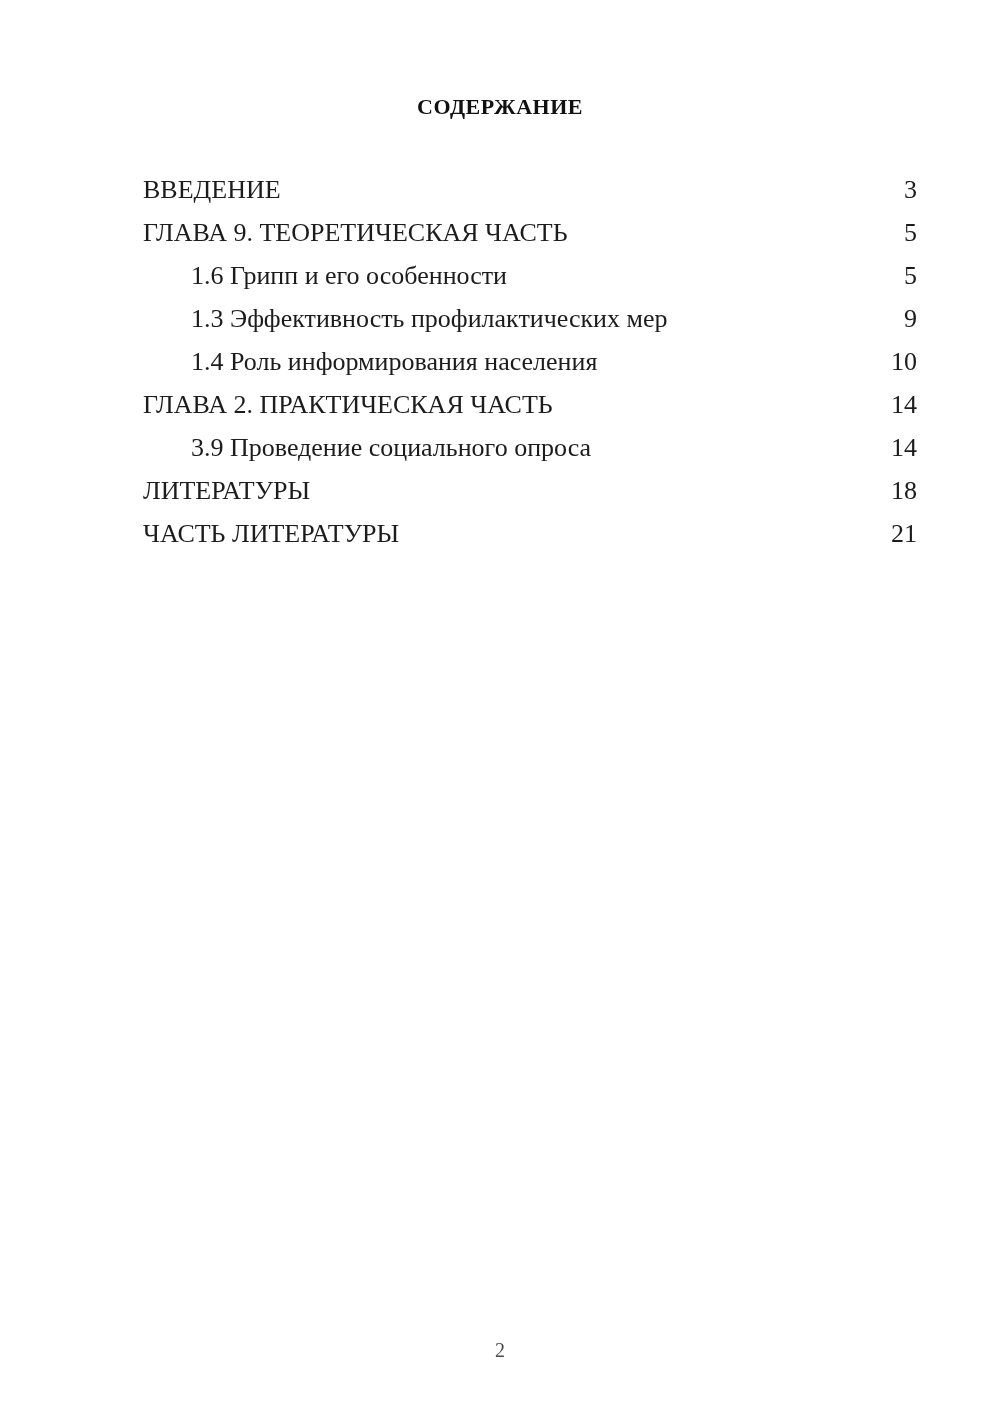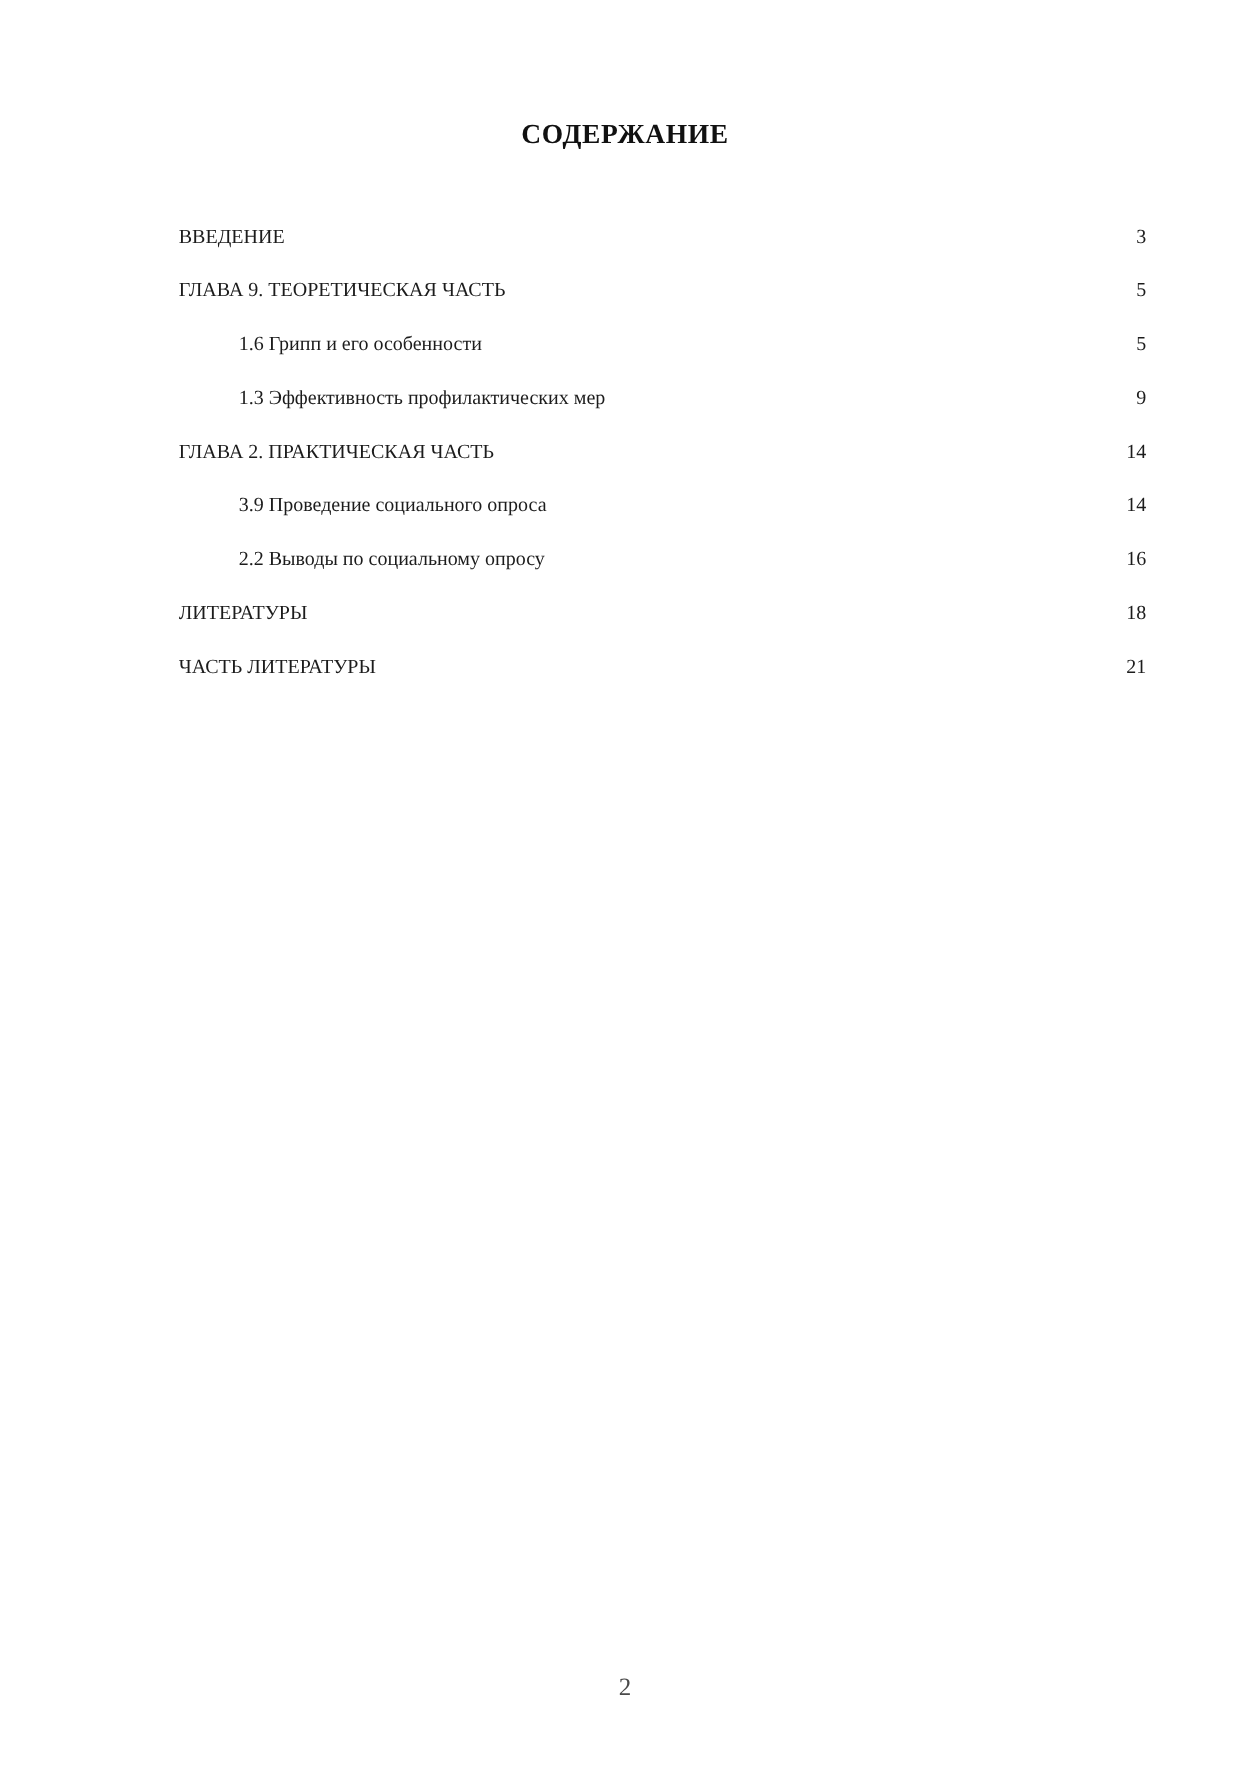--- a/index.html
+++ b/index.html
@@ -32,21 +32,21 @@
       top: 168px;
       left: 143px;
       right: 83px;
     }
     .toc-row {
       display: flex;
       justify-content: flex-start;
       align-items: baseline;
       height: 43px;
       line-height: 43px;
-      font-size: 16px;
+      font-size: 26px;
       white-space: nowrap;
     }
     .toc-row.indent-1 .toc-label {
       padding-left: 48px;
     }
     .toc-label {
       flex: 1 1 auto;
       overflow: hidden;
     }
     .toc-page {
@@ -81,31 +81,31 @@
     <span class="toc-page">5</span>
   </div>
       <div class="toc-row indent-1">
     <span class="toc-label">1.6 Грипп и его особенности</span>
     <span class="toc-page">5</span>
   </div>
       <div class="toc-row indent-1">
     <span class="toc-label">1.3 Эффективность профилактических мер</span>
     <span class="toc-page">9</span>
   </div>
+      <div class="toc-row indent-1">
+    <span class="toc-label">1.4 Роль информирования населения</span>
+    <span class="toc-page">10</span>
+  </div>
       <div class="toc-row">
     <span class="toc-label">ГЛАВА 2. ПРАКТИЧЕСКАЯ ЧАСТЬ</span>
     <span class="toc-page">14</span>
   </div>
       <div class="toc-row indent-1">
     <span class="toc-label">3.9 Проведение социального опроса</span>
     <span class="toc-page">14</span>
-  </div>
-      <div class="toc-row indent-1">
-    <span class="toc-label">2.2 Выводы по социальному опросу</span>
-    <span class="toc-page">16</span>
   </div>
       <div class="toc-row">
     <span class="toc-label">ЛИТЕРАТУРЫ</span>
     <span class="toc-page">18</span>
   </div>
       <div class="toc-row">
     <span class="toc-label">ЧАСТЬ ЛИТЕРАТУРЫ</span>
     <span class="toc-page">21</span>
   </div>
     </div>

